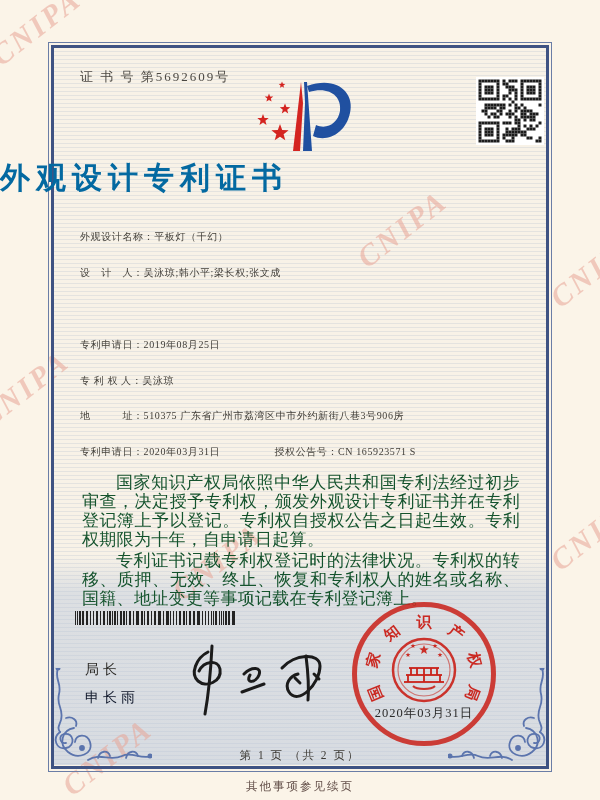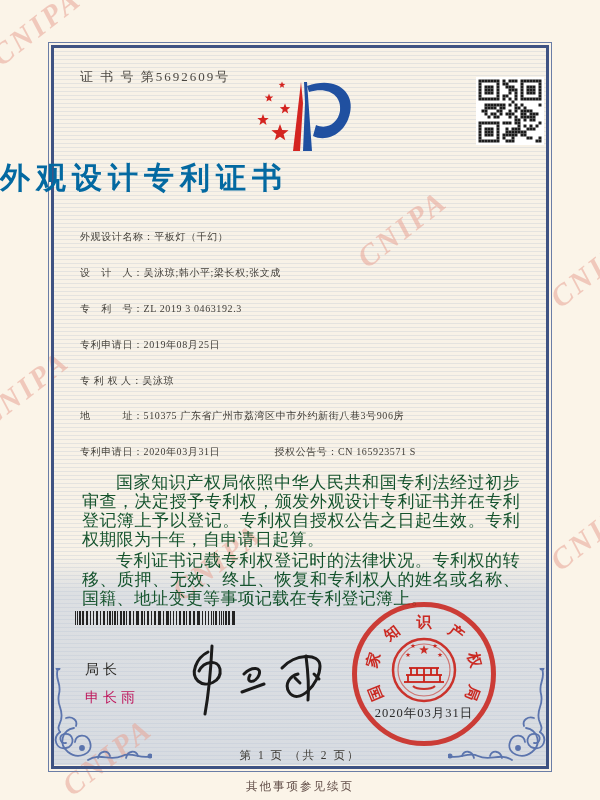--- a/index.html
+++ b/index.html
@@ -35,21 +35,21 @@
   .row{position:absolute; left:80px; z-index:2; font-size:10px; letter-spacing:0.6px;
     color:#3f3c37; white-space:nowrap;}
   .row .lab{color:#45423c;}
   .paras{position:absolute; left:80px; top:471px; width:442px; z-index:2;}
   .paras p{margin:2px; text-indent:2em; font-size:17px; line-height:19px;
     text-align:justify; color:#14532d; letter-spacing:0.3px;}
   .barcode{position:absolute; left:75px; top:611px; width:163px; height:14px; z-index:2;}
   .director-title{position:absolute; left:85px; top:661px; z-index:2; font-size:14px;
     letter-spacing:4px; color:#2e2c29; font-family:"Liberation Sans","DejaVu Sans",sans-serif;}
   .director-name{position:absolute; left:85px; top:689px; z-index:2; font-size:14px;
-    letter-spacing:4px; color:#be185d; font-family:"Liberation Sans","DejaVu Sans",sans-serif;}
+    letter-spacing:4px; color:#0f172a; font-family:"Liberation Sans","DejaVu Sans",sans-serif;}
   .signature{position:absolute; left:178px; top:640px; width:170px; height:82px; z-index:2;}
   .seal{position:absolute; left:352px; top:602px; width:144px; height:144px; z-index:4;}
   .seal-ring{position:absolute; inset:0; border:5px solid rgba(201,32,24,0.85); border-radius:50%;}
   .seal-char{position:absolute; font-size:15px; font-weight:bold; color:rgba(201,32,24,0.95);}
   .seal-emblem{position:absolute; left:37px; top:32px; width:70px; height:72px;}
   .seal-date{position:absolute; left:0; top:103px; width:100%; text-align:center;
     font-size:12.5px; letter-spacing:1px; color:#2a2a2a; z-index:5;}
   .footer-page{position:absolute; left:0; top:748px; width:100%; text-align:center; z-index:2;
     font-size:11.5px; letter-spacing:2px; color:#3d3a35;}
   .cont-note{position:absolute; left:0; top:779px; width:100%; text-align:center; z-index:2;
@@ -315,23 +315,20 @@
     </svg>
 
   <div class="title">外观设计专利证书</div>
 
   <div class="row" style="top:230px">
     <span class="lab">外观设计名称：</span><span>平板灯（千幻）</span>
   </div>
   <div class="row" style="top:266px">
     <span class="lab">设　计　人：</span><span>吴泳琼;韩小平;梁长权;张文成</span>
   </div>
-  <div class="row" style="top:302px">
-    <span class="lab">专　利　号：</span><span>ZL 2019 3 0463192.3</span>
-  </div>
   <div class="row" style="top:338px">
     <span class="lab">专利申请日：</span><span>2019年08月25日</span>
   </div>
   <div class="row" style="top:374px">
     <span class="lab">专 利 权 人：</span><span>吴泳琼</span>
   </div>
   <div class="row" style="top:409px">
     <span class="lab">地　　　址：</span><span>510375 广东省广州市荔湾区中市外约新街八巷3号906房</span>
   </div>
   <div class="row" style="top:445px">

